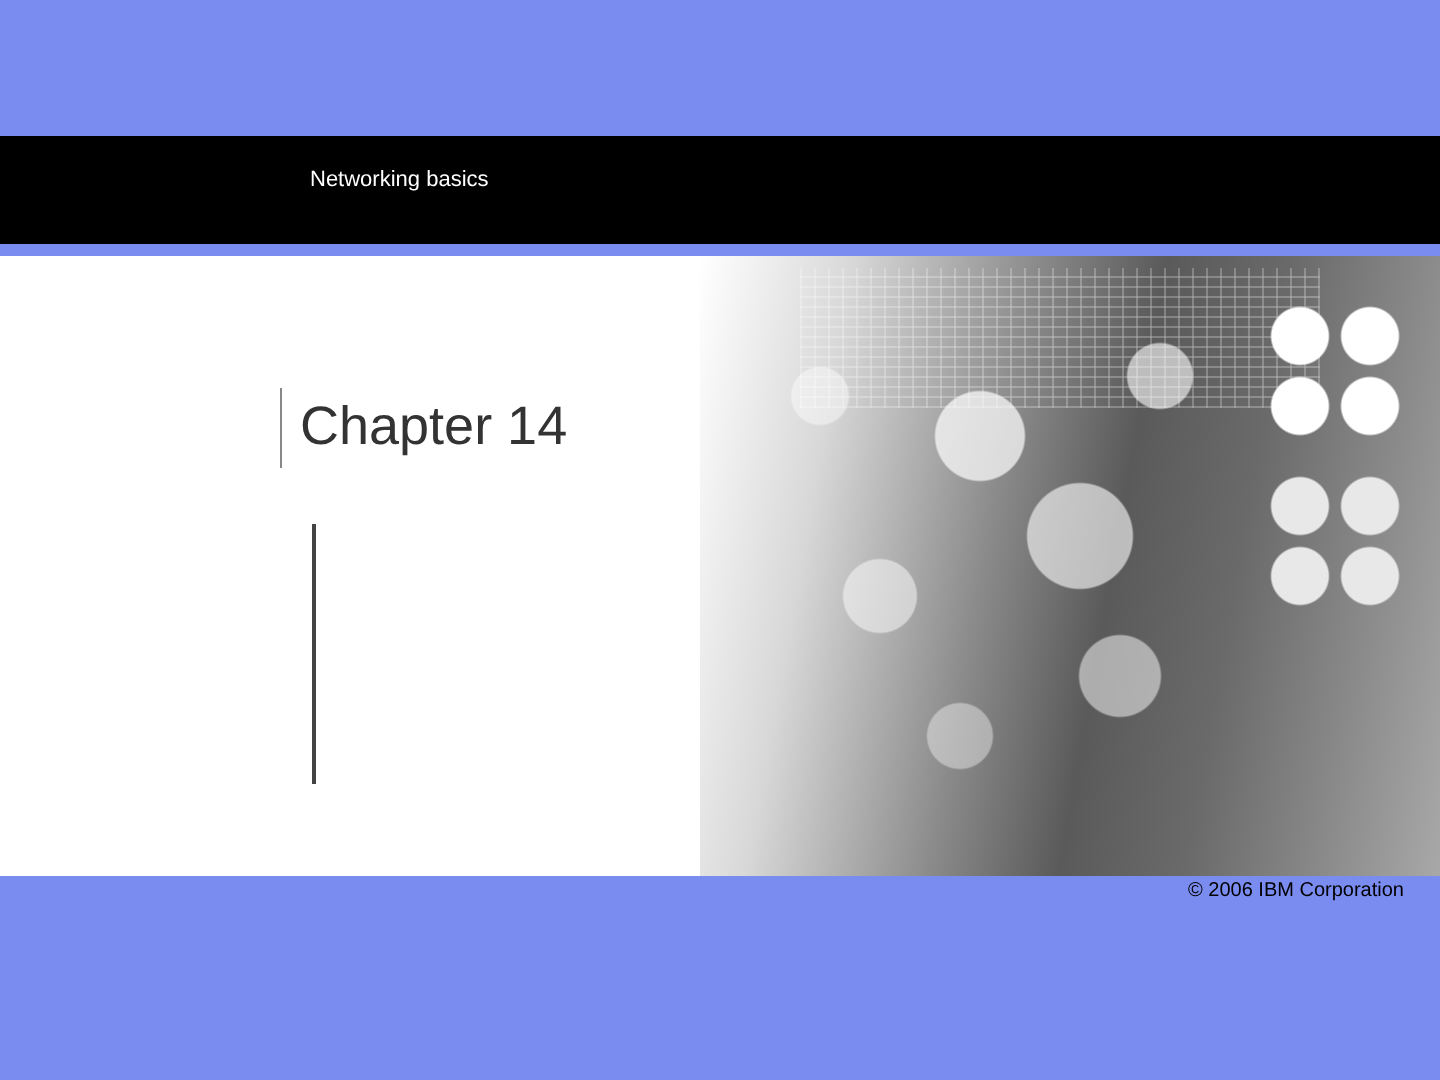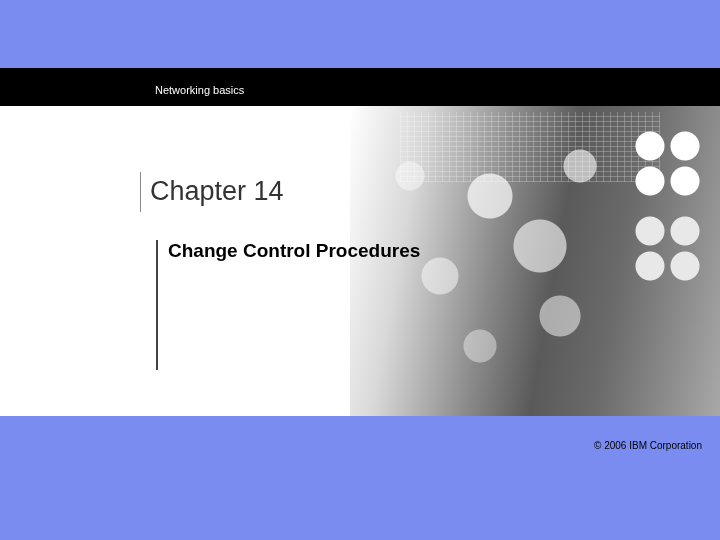--- a/index.html
+++ b/index.html
@@ -30,21 +30,21 @@
   .course-title {
     position: absolute;
     top: 84px;
     left: 155px;
     color: #fff;
     font-size: 11px;
     font-weight: normal;
   }
   .content-band {
     position: absolute;
-    top: 106px;
+    top: 128px;
     left: 0;
     width: 720px;
     height: 310px;
     background: #fff;
     overflow: hidden;
   }
   
   .art {
     position: absolute;
     top: 0;
@@ -128,16 +128,15 @@
 <div class="header-band">
   <div class="header-sep"></div>
 </div>
 <div class="course-title">Networking basics</div>
 
 <div class="content-band">
   <div class="art"></div>
   <div class="chapter-sep"></div>
   <div class="chapter">Chapter 14</div>
   <div class="subtitle-sep"></div>
-  <div class="subtitle">Change Control Procedures</div>
 </div>
 
 <div class="copyright">© 2006 IBM Corporation</div>
 
 </body></html>

